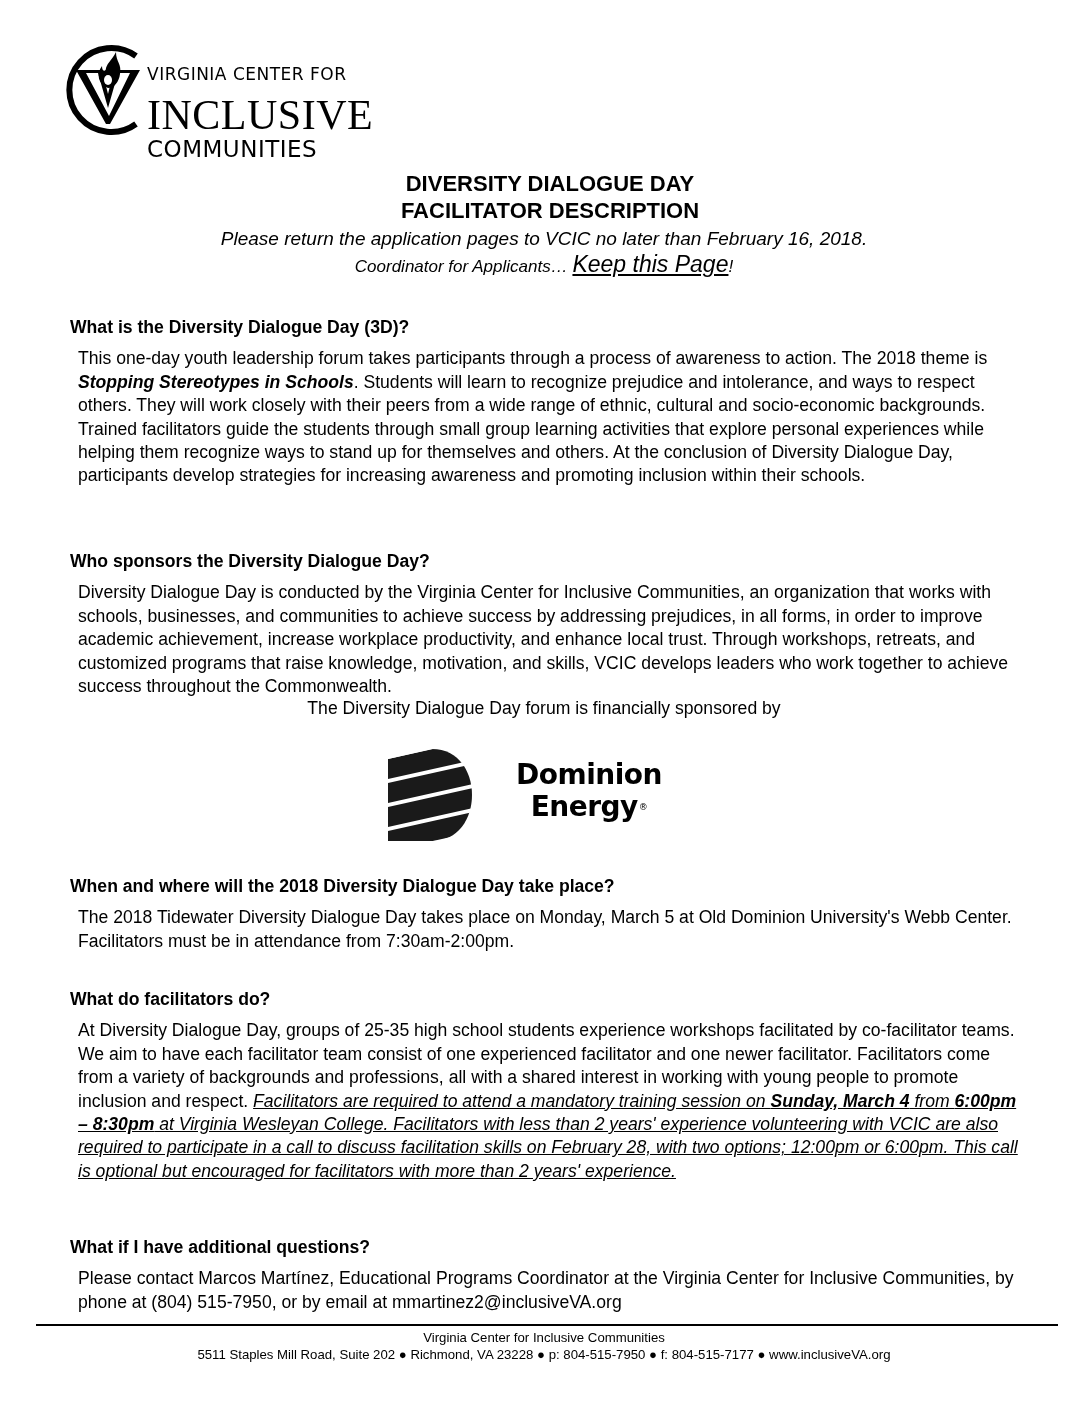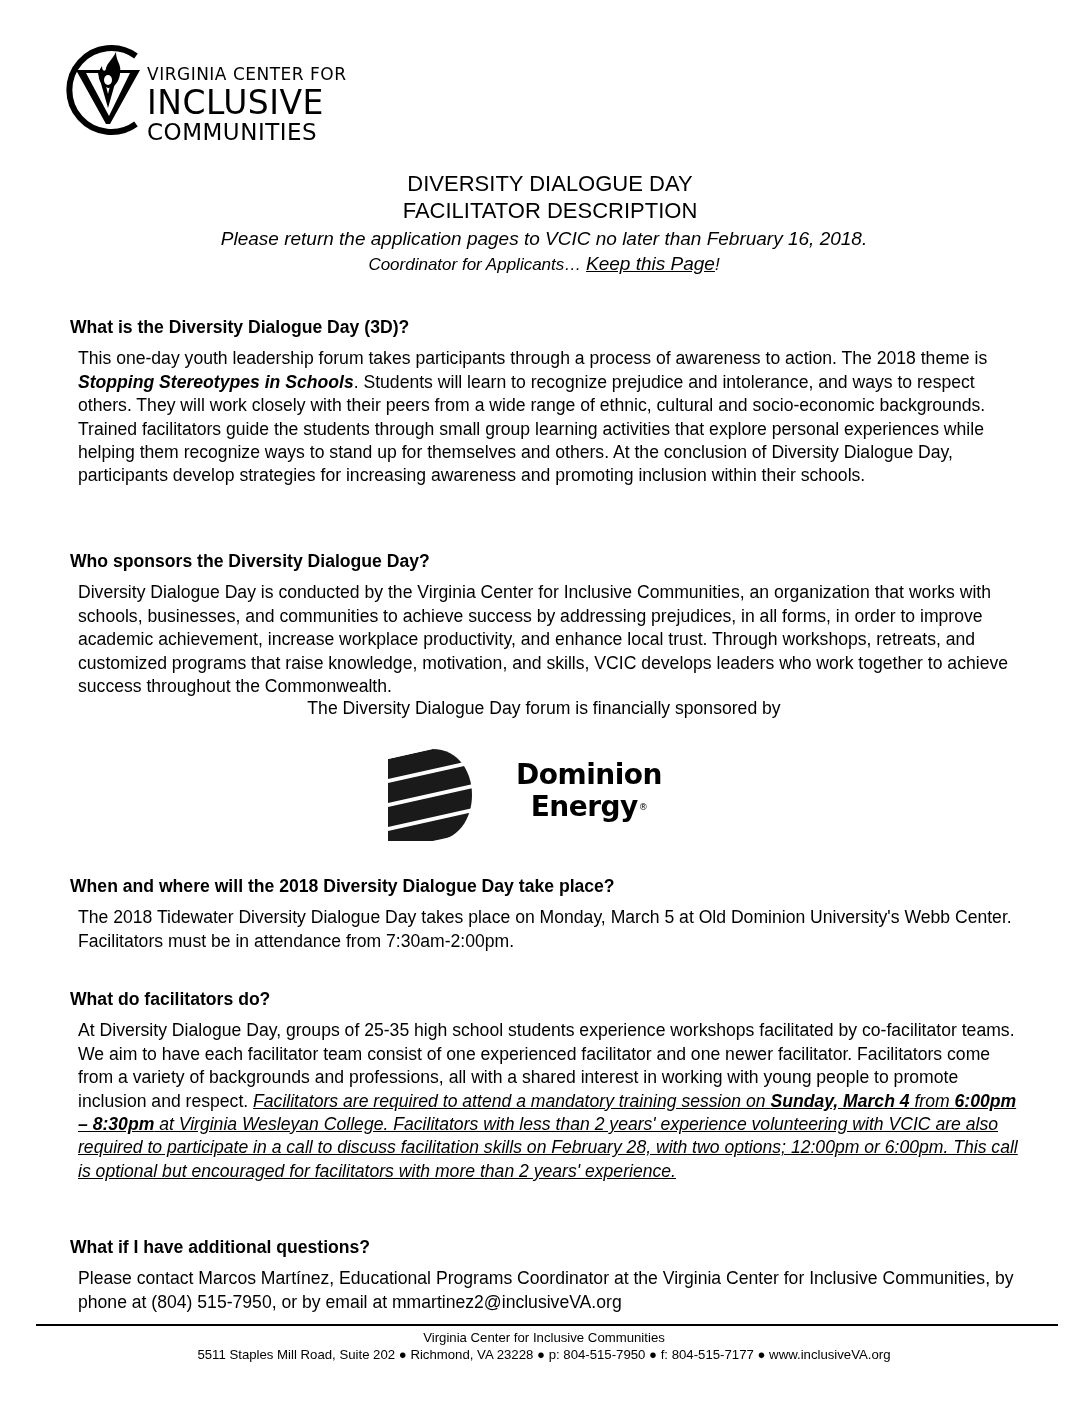--- a/index.html
+++ b/index.html
@@ -4,28 +4,28 @@
 <style>
   html, body { margin: 0; padding: 0; background: #ffffff; }
   body {
     width: 1088px; height: 1408px; position: relative; overflow: hidden;
     font-family: "Liberation Sans", sans-serif; color: #000;
   }
   .logo { position: absolute; left: 62px; top: 42px; width: 300px; height: 100px; }
   .logo svg.mark { position: absolute; left: 0; top: 0; width: 92px; height: 96px; }
   .logo .org { position: absolute; left: 85px; top: 24px; font-family: "DejaVu Sans", sans-serif; line-height: 1; }
   .logo .l1 { font-size: 17px; letter-spacing: 0.5px; display:block; }
-  .logo .l2 { font-size: 33px; letter-spacing: 0.5px; display:block; margin-top: 3px; }
+  .logo .l2 { font-size: 42px; letter-spacing: 0.5px; display:block; margin-top: 11px; font-family: Liberation Serif, serif; }
   .logo .l3 { font-size: 23px; letter-spacing: 0.5px; display:block; margin-top: 2px; }
 
   .title-block { position: absolute; left: 0; width: 1088px; top: 170px; text-align: center; }
-  .title-block .t { font-size: 22px; font-weight: normal; line-height: 27px; display:block;padding-left:12px; }
+  .title-block .t { font-size: 22px; font-weight: bold; line-height: 27px; display:block;padding-left:12px; }
   .title-block .sub1 { font-size: 19px; font-style: italic; line-height: 26px; display:block; margin-top: 2px; }
   .title-block .sub2 { font-size: 17px; font-style: italic; line-height: 24px; display:block; }
-  .title-block .keep { text-decoration: underline; font-size: 19px; }
+  .title-block .keep { text-decoration: underline; font-size: 23px; }
 
   .section { position: absolute; left: 70px; width: 960px; font-size: 17.6px; line-height: 23.4px; }
   .section .q { font-weight: bold; display:block; }
   .section p { margin: 8px; }
   .bi { font-weight: bold; font-style: italic; }
   .ul-ital { font-style: italic; text-decoration: underline; }
   .ul-ital b { font-weight: bold; }
 
   .sponsor-line { position: absolute; left: 0; width: 1088px; top: 698px; text-align: center; font-size: 17.6px; }
   .sponsor-logo { position: absolute; left: 370px; top: 727px; width: 320px; height: 110px; }

